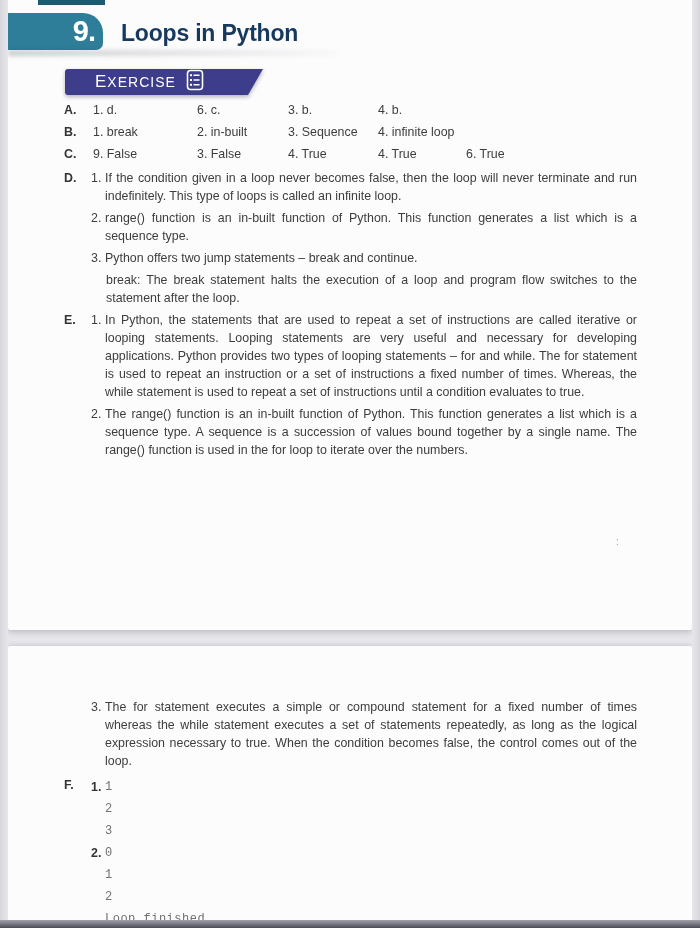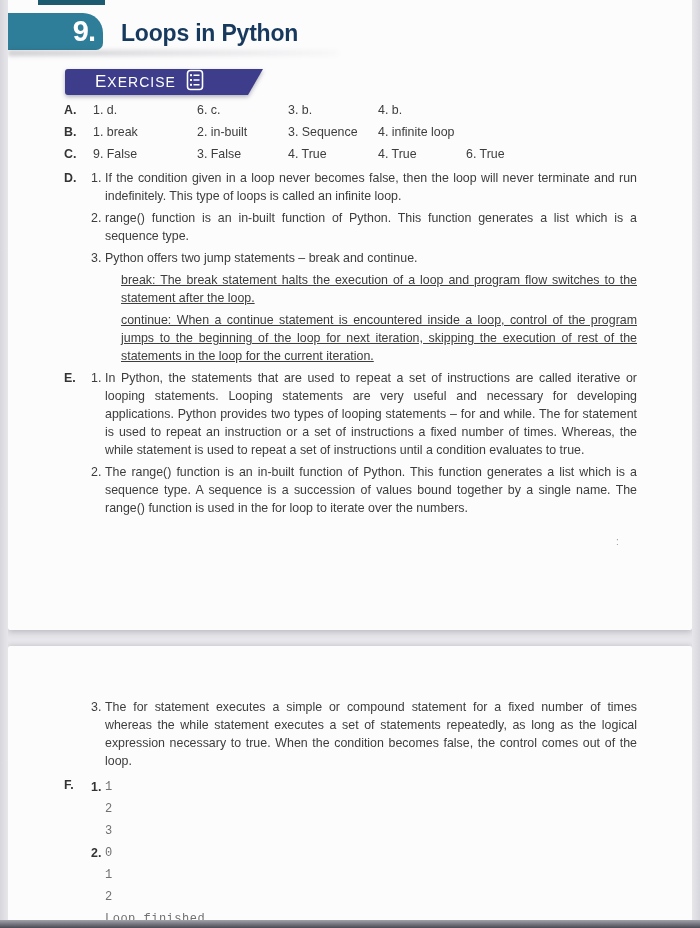--- a/index.html
+++ b/index.html
@@ -62,21 +62,21 @@
   .ans-row { position:relative; height:14px; line-height:14px; margin-bottom:8px; }
   .ans-label { position:absolute; left:0; font-weight:bold; color:#333; }
   .ans-i { position:absolute; white-space:nowrap; }
   .c1{left:29px} .c2{left:133px} .c3{left:224px} .c4{left:314px} .c5{left:402px}
 
   .sec { position:relative; margin-bottom:4px; }
   .sec-label { position:absolute; left:0; top:0; font-weight:bold; color:#333; }
   .item { position:relative; padding-left:41px; margin-bottom:4px; }
   .item .num { position:absolute; left:27px; top:0; }
   .item .txt { text-align:justify; }
-  .subpara { margin-left:57px; margin-bottom:4px; text-align:justify;text-decoration:underline; }
+  .subpara { margin-left:42px; margin-bottom:4px; text-align:justify; }
 
   
   .f-item { position:relative; padding-left:41px; }
   .f-num { position:absolute; left:27px; top:2px; font-weight:bold; color:#333; }
   .mono-line {
     font-family:"Liberation Mono", monospace; font-size:12px; line-height:22px;
     color:#707070; letter-spacing:0.5px; white-space:pre;
   }
 
   .stray-mark { position:absolute; left:608px; top:536px; color:#9a9aa4; font-size:10px; }
@@ -155,21 +155,20 @@
       </div>
       <div class="item">
         <span class="num">2.</span>
         <div class="txt">range() function is an in-built function of Python. This function generates a list which is a sequence type.</div>
       </div>
       <div class="item">
         <span class="num">3.</span>
         <div class="txt">Python offers two jump statements – break and continue.</div>
       </div>
       <div class="subpara">break: The break statement halts the execution of a loop and program flow switches to the statement after the loop.</div>
-      <div class="subpara">continue: When a continue statement is encountered inside a loop, control of the program jumps to the beginning of the loop for next iteration, skipping the execution of rest of the statements in the loop for the current iteration.</div>
     </div>
 
     <div class="sec">
       <span class="sec-label">E.</span>
       <div class="item">
         <span class="num">1.</span>
         <div class="txt">In Python, the statements that are used to repeat a set of instructions are called iterative or looping statements. Looping statements are very useful and necessary for developing applications. Python provides two types of looping statements – for and while. The for statement is used to repeat an instruction or a set of instructions a fixed number of times. Whereas, the while statement is used to repeat a set of instructions until a condition evaluates to true.</div>
       </div>
       <div class="item">
         <span class="num">2.</span>

